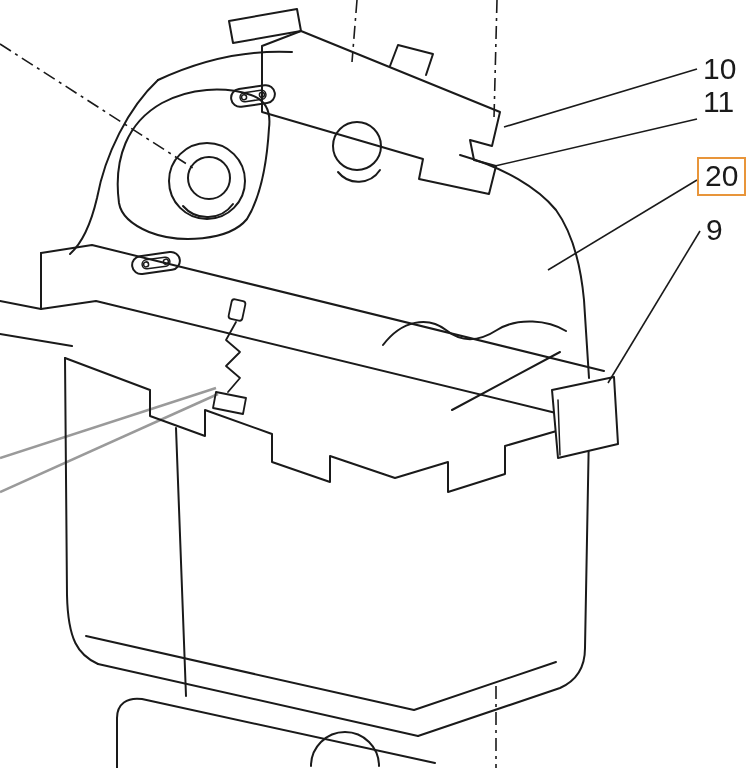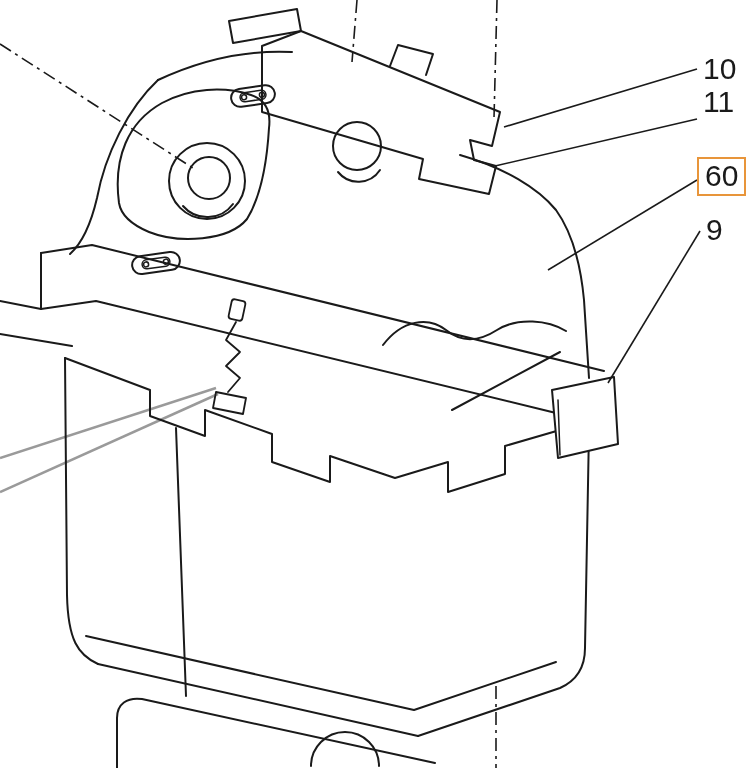--- a/index.html
+++ b/index.html
@@ -109,16 +109,16 @@
     <g stroke="#1a1a1a" stroke-width="1.6" fill="none">
       <line x1="504" y1="127" x2="697" y2="69"></line>
       <line x1="495" y1="166" x2="697" y2="119"></line>
       <line x1="548" y1="270" x2="697" y2="180"></line>
       <line x1="608" y1="383" x2="700" y2="231"></line>
     </g>
   </svg>
 
   <div class="callout callout-10">10</div>
   <div class="callout callout-11">11</div>
-  <div class="callout callout-40">60</div>
+  <div class="callout callout-40">20</div>
   <div class="callout callout-9">9</div>
 
 </div>
 
 </body></html>

